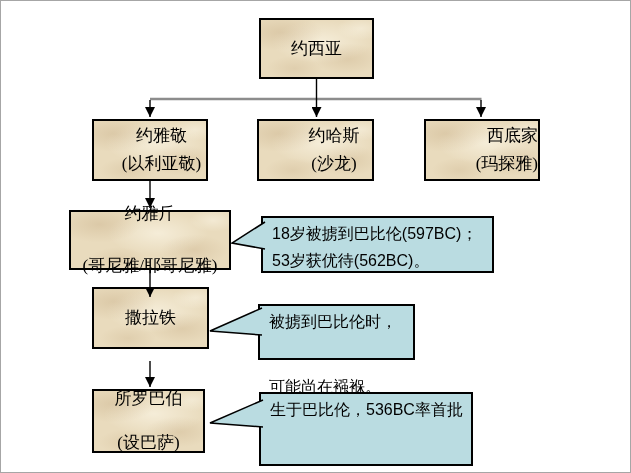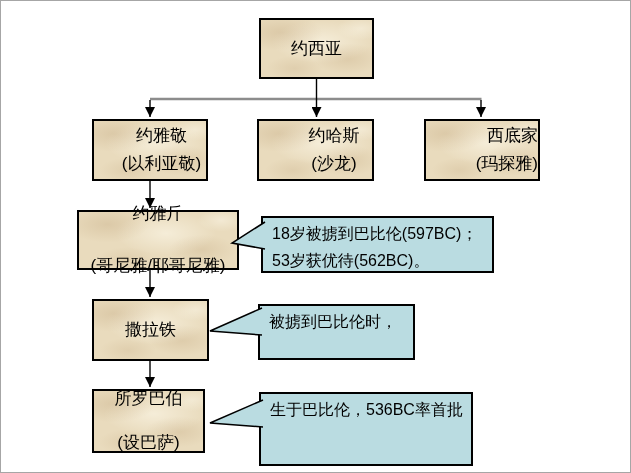--- a/index.html
+++ b/index.html
@@ -22,20 +22,21 @@
       radial-gradient(ellipse 60px 26px at 18% 22%, rgba(166,130,82,0.20), transparent 70%),
       radial-gradient(ellipse 48px 22px at 78% 68%, rgba(166,130,82,0.17), transparent 70%),
       radial-gradient(ellipse 70px 30px at 55% 38%, rgba(255,251,238,0.55), transparent 72%),
       radial-gradient(ellipse 40px 18px at 30% 85%, rgba(166,130,82,0.14), transparent 70%),
       radial-gradient(ellipse 34px 16px at 90% 15%, rgba(255,251,238,0.45), transparent 70%);
     display:flex; flex-direction:column;
     align-items:center; justify-content:center;
     text-align:center;
     font-size:17px; line-height:28px;
     white-space:nowrap;
+    font-family:Liberation Serif, serif;
   }
   .callout {
     position:absolute;
     box-sizing:border-box;
     border:2px solid var(--callout-border,#000);
     background: var(--callout-fill,#badce1);
     display:flex; flex-direction:column; justify-content:flex-start;
     padding:2px 9px;
     font-size:16px; line-height:27px;
     white-space:nowrap;
@@ -63,41 +64,42 @@
   <div class="node" style="left:256px;top:118px;width:117px;height:62px;padding-left:37px;">
     <div>约哈斯</div>
     <div>(沙龙)</div>
   </div>
 
   <div class="node" style="left:423px;top:118px;width:116px;height:62px;align-items:flex-end;">
     <div>西底家</div>
     <div>(玛探雅)</div>
   </div>
 
-  <div class="node" style="left:76px;top:209px;width:162px;height:60px;gap:24px;">
+  <div class="node" style="left:68px;top:209px;width:162px;height:60px;gap:24px;">
     <div>约雅斤</div>
     <div>(哥尼雅/耶哥尼雅)</div>
   </div>
 
-  <div class="node" style="left:91px;top:298px;width:117px;height:62px;">
+  <div class="node" style="left:91px;top:286px;width:117px;height:62px;">
     <div>撒拉铁</div>
   </div>
 
   <div class="node" style="left:91px;top:388px;width:113px;height:64px;gap:16px;">
     <div>所罗巴伯</div>
     <div>(设巴萨)</div>
   </div>
 
   <div class="callout" style="left:260px;top:215px;width:233px;height:57px;">
     <div>18岁被掳到巴比伦(597BC)；</div>
     <div>53岁获优待(562BC)。</div>
   </div>
 
   <div class="callout" style="left:257px;top:303px;width:157px;height:56px;gap:38px;">
     <div>被掳到巴比伦时，</div>
+    <div>可能尚在襁褓。</div>
   </div>
 
   <div class="callout" style="left:258px;top:391px;width:214px;height:74px;">
     <div>生于巴比伦，536BC率首批</div>
   </div>
 
   <svg class="overlay" viewBox="0 0 631 473">
     <defs>
       <marker id="arrow" viewBox="0 0 10 10" refX="10" refY="5" markerUnits="userSpaceOnUse" markerWidth="10" markerHeight="10" orient="auto">
         <path d="M0,0 L10,5 L0,10 z" class="arrowhead"></path>

